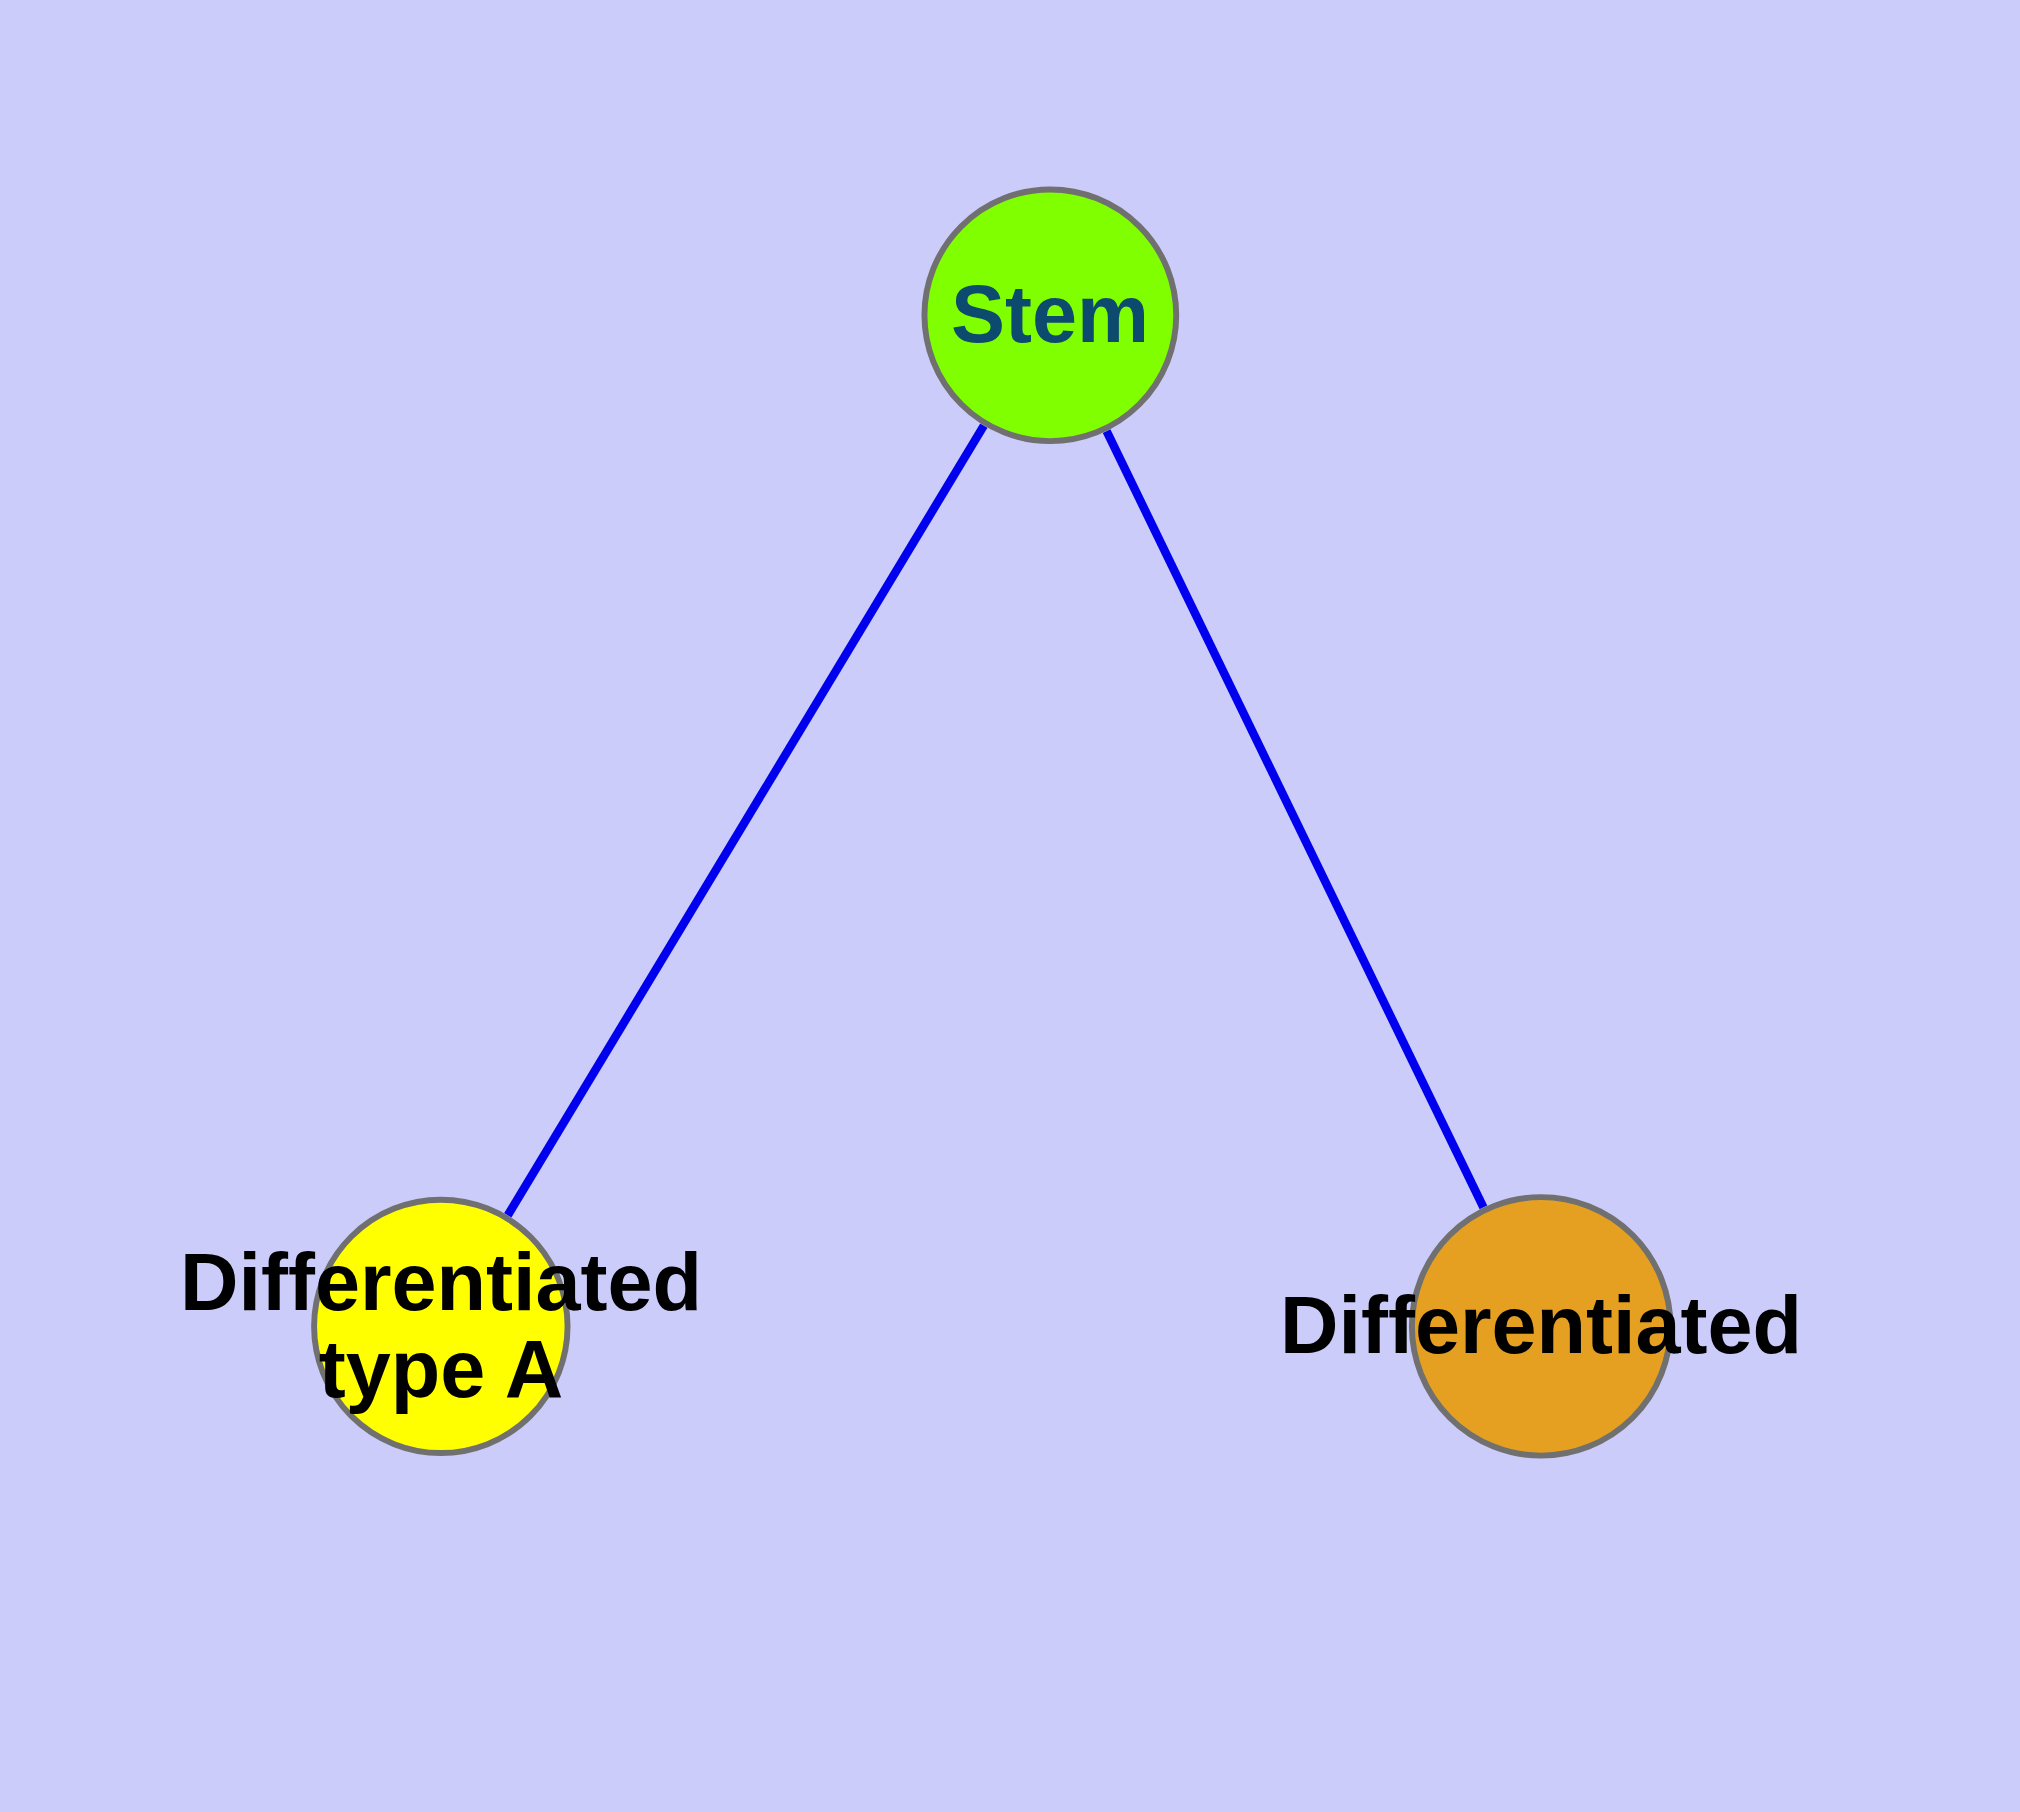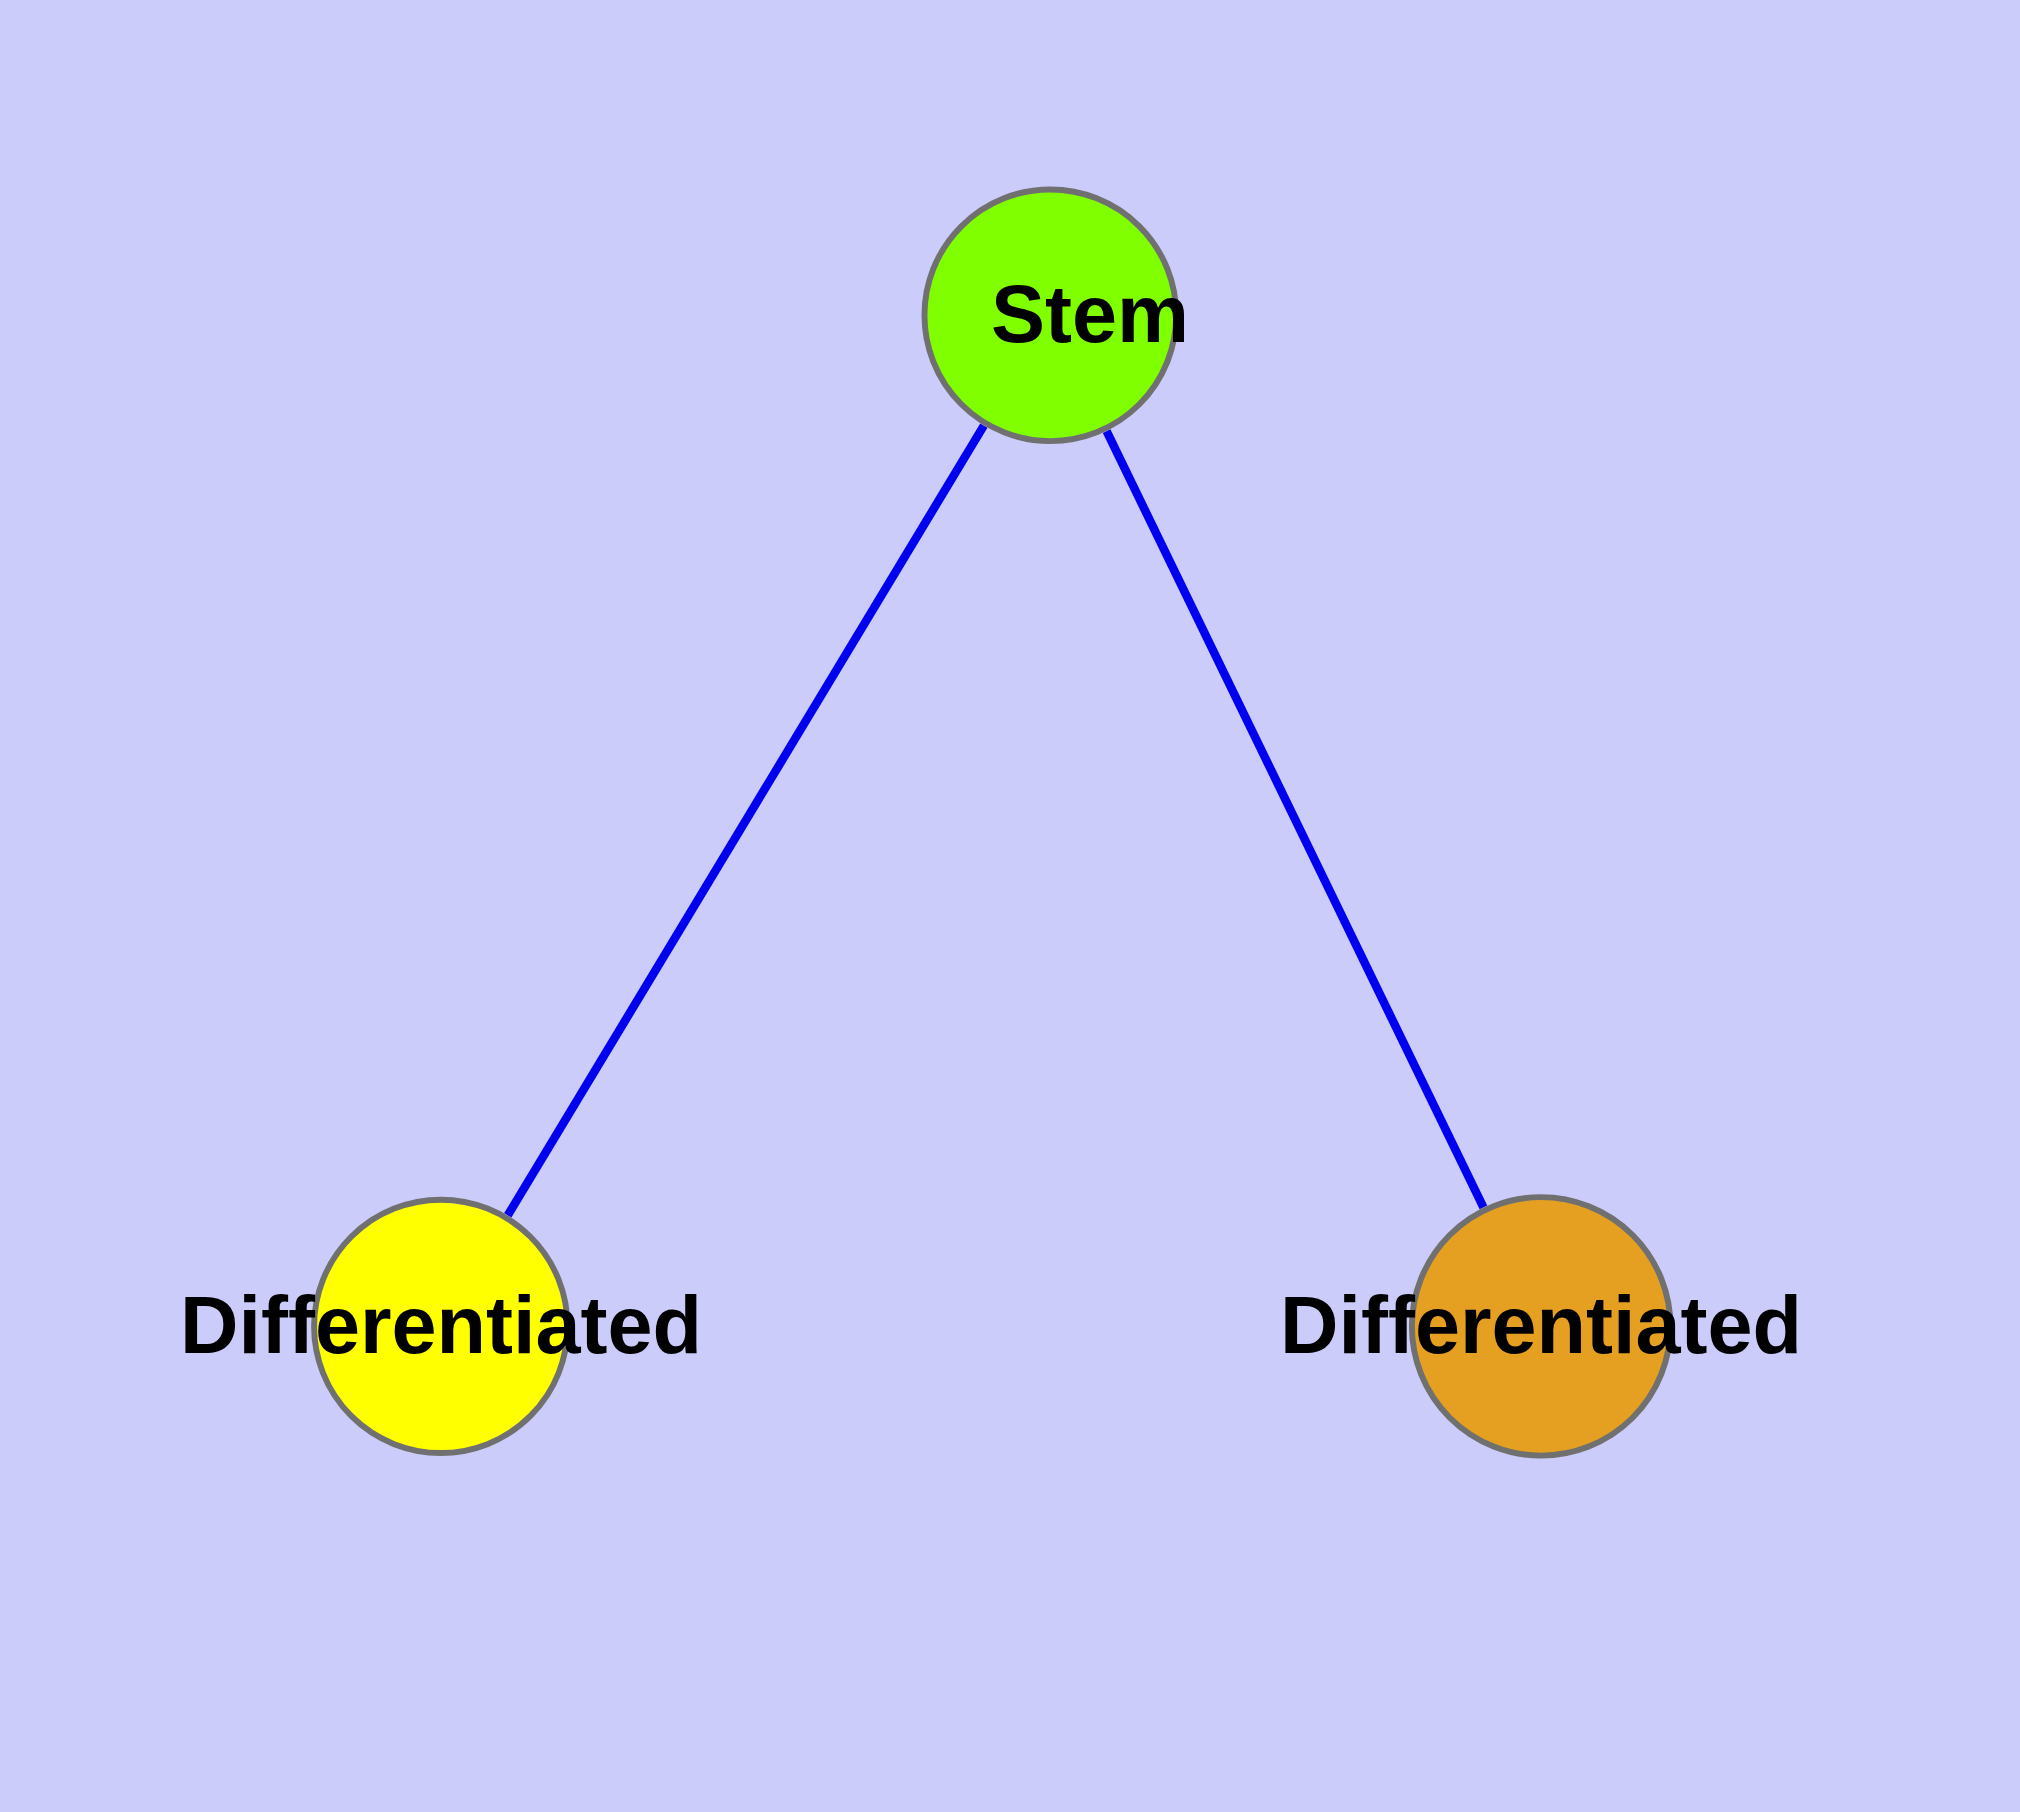--- a/index.html
+++ b/index.html
@@ -48,25 +48,26 @@
         <line x1="1305.367002078649" y1="508.74582639003137" x2="1749.8864978666497" y2="1424.6555992312835" stroke="#0000ee" stroke-width="10" stroke-linecap="butt"></line>
       </g>
     <g id="node-layer">
         <circle cx="1239" cy="372" r="148.5" fill="#7fff00" stroke="#707070" stroke-width="7"></circle>
         <circle cx="520" cy="1565" r="149.5" fill="#ffff00" stroke="#707070" stroke-width="7"></circle>
         <circle cx="1818" cy="1565" r="152.5" fill="#e5a022" stroke="#707070" stroke-width="7"></circle>
       </g>
   </svg>
 
   <div id="label-layer">
-      <div class="node-label" style="left: 1050px; top: 315px; font-size: 81px; color: #000000; margin-left: 40px;">
+      <div class="node-label" style="left: 1050px; top: 315px; font-size: 81px; color: #0c4a6e;">
         <span class="line">Stem</span>
       </div>
       <div class="node-label" style="left: 441px; top: 1326px; font-size: 81px; color: rgb(0, 0, 0);">
         <span class="line">Differentiated</span>
+        <span class="line">type A</span>
       </div>
       <div class="node-label" style="left: 1541px; top: 1326px; font-size: 81px; color: rgb(0, 0, 0);">
         <span class="line">Differentiated</span>
       </div>
     </div>
 
 </div>
 
 
 </body></html>

